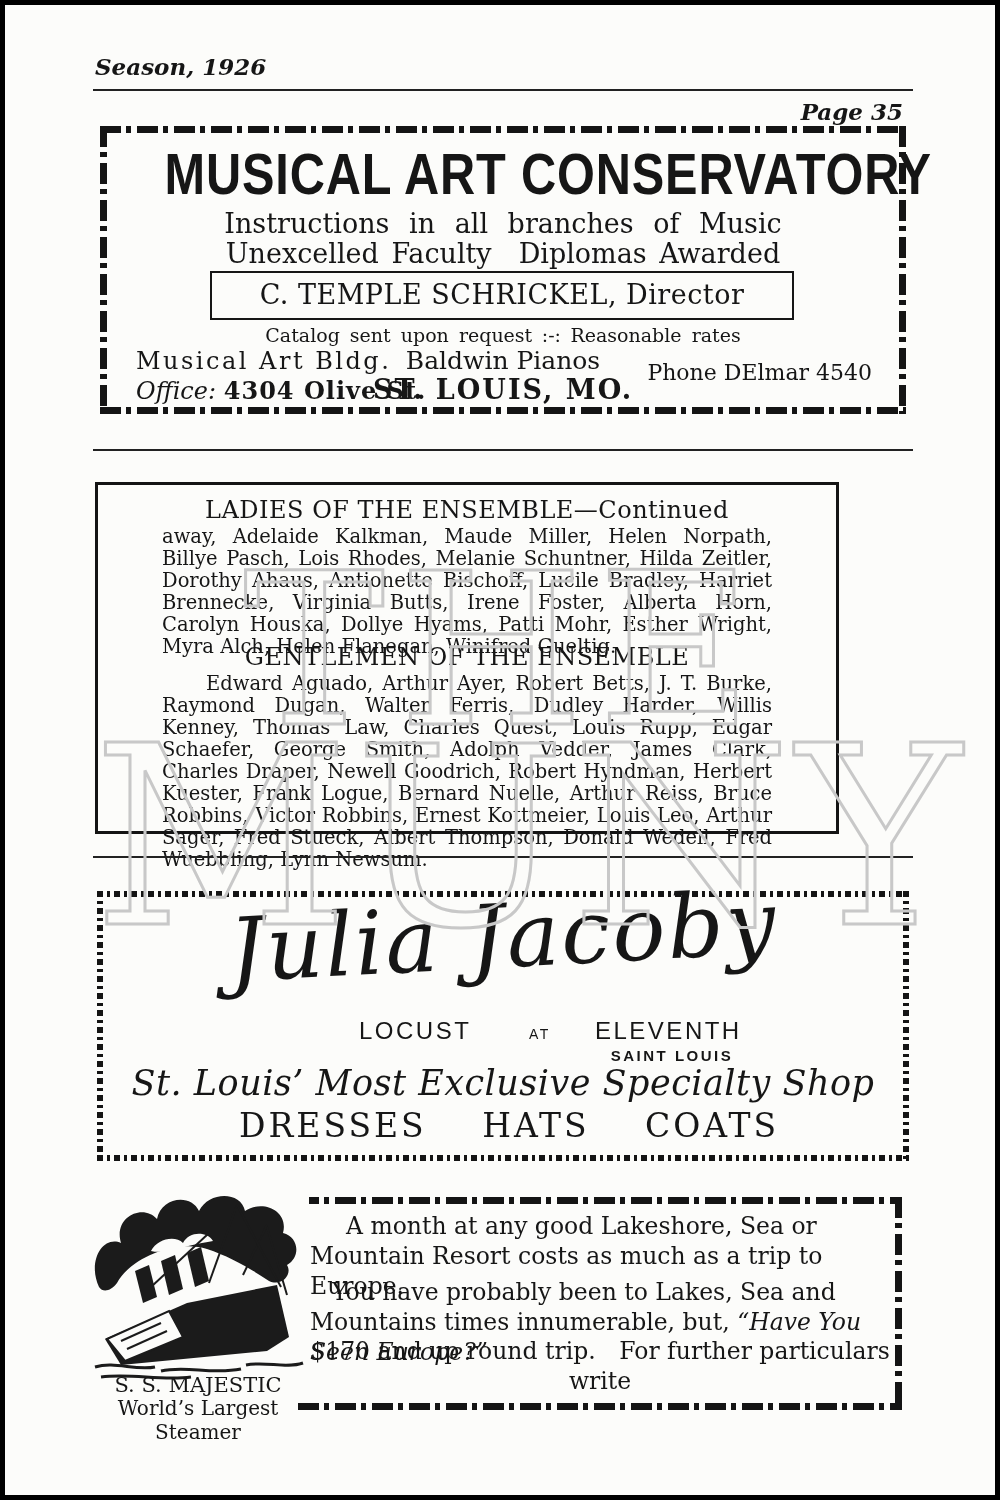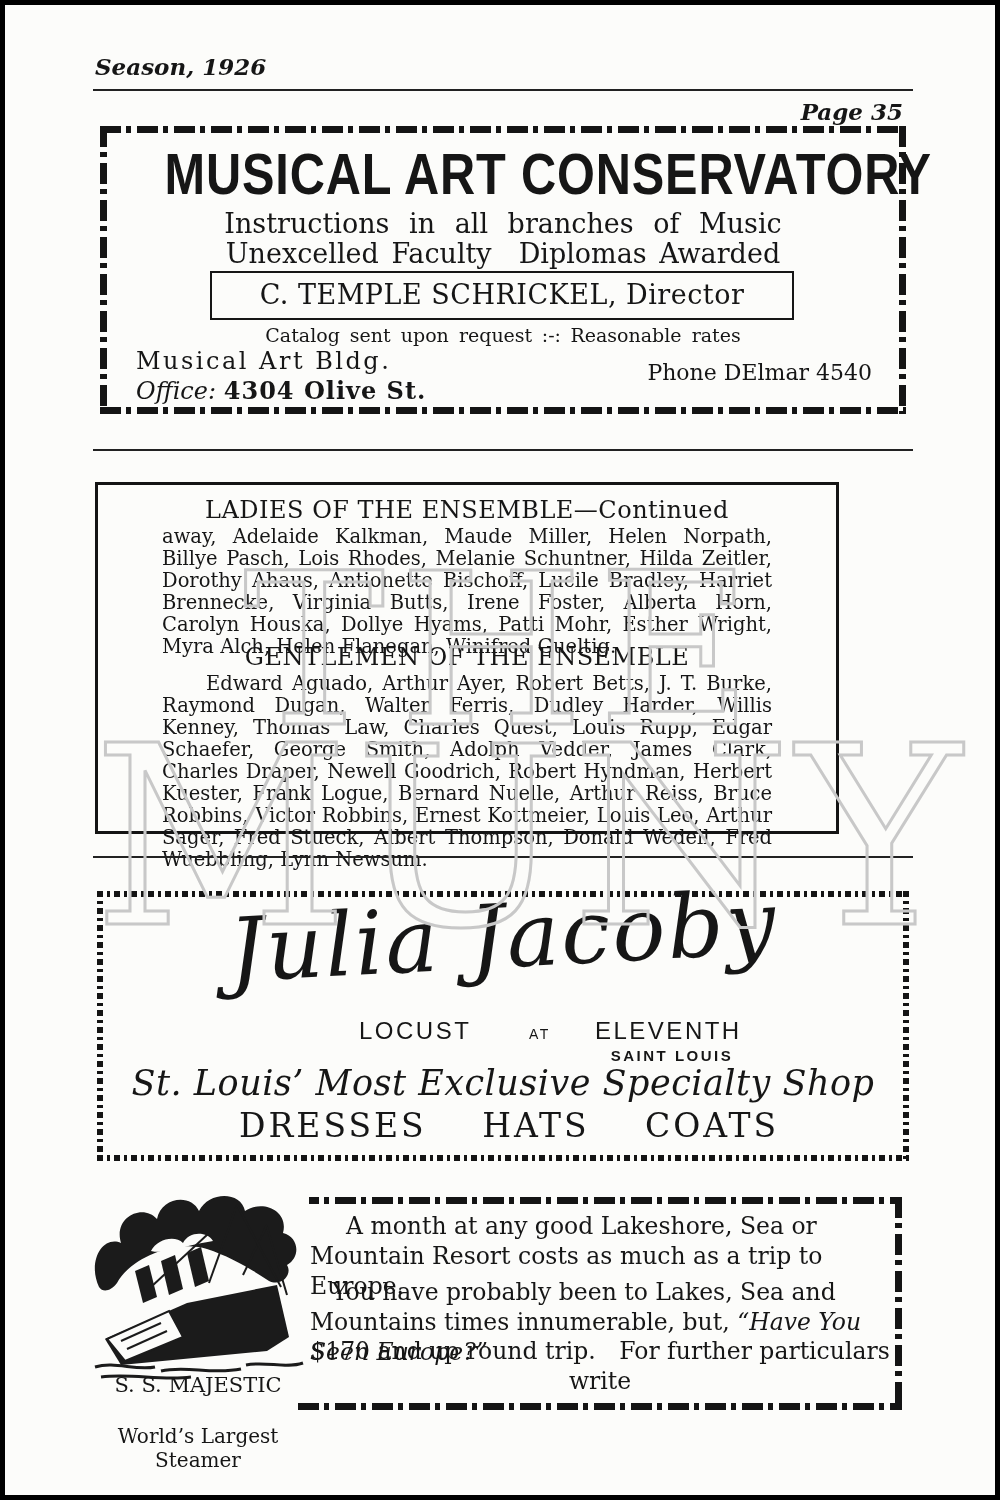--- a/index.html
+++ b/index.html
@@ -88,20 +88,24 @@
     </div>
 
     <div class="abs catalog">Catalog sent upon request :-: Reasonable rates</div>
 
     <div class="abs addr">
       <div class="b1">Musical Art Bldg.</div>
       <div><span class="lbl">Office:</span>
         <span class="b2">4304 Olive St.</span></div>
     </div>
 
+    <div class="abs centercol">
+      <div>Baldwin Pianos</div>
+      <div class="city">ST. LOUIS, MO.</div>
+    </div>
 
     <div class="abs phone">Phone DElmar 4540</div>
   </div>
 
   <div class="hrule" style="left:88px;top:444px;width:820px;"></div>
 
   <div class="abs ens-box">
     <div class="abs ens-h" style="top:11px;">LADIES OF THE ENSEMBLE—Continued</div>
     <div class="abs ens-p" style="top:41px;">away, Adelaide Kalkman, Maude Miller, Helen Norpath, Billye Pasch, Lois Rhodes, Melanie Schuntner, Hilda Zeitler, Dorothy Ahaus, Antionette Bischoff, Lucile Bradley, Harriet Brennecke, Virginia Butts, Irene Foster, Alberta Horn, Carolyn Houska, Dollye Hyams, Patti Mohr, Esther Wright, Myra Alch, Helen Flanegan, Winifred Gueltig.</div>
     <div class="abs ens-h" style="top:158px;">GENTLEMEN OF THE ENSEMBLE</div>
@@ -174,18 +178,18 @@
 
       <g stroke="#1b1b1b" stroke-width="3" fill="none">
         <path d="M4,176 C24,170 44,180 64,176"></path>
         <path d="M70,180 C95,174 120,184 150,178"></path>
         <path d="M155,174 C175,170 195,178 212,172"></path>
         <path d="M10,186 C40,182 70,190 100,186"></path>
       </g>
     </svg>
   </div>
   <div class="abs ws-caption" style="left:80px;top:1368px;width:226px;font-size:21px;">S. S. MAJESTIC</div>
-  <div class="abs ws-caption" style="left:74px;top:1391px;width:238px;font-size:20px;margin-top:28px;">World’s Largest Steamer</div>
+  <div class="abs ws-caption" style="left:74px;top:1391px;width:238px;font-size:20px;">World’s Largest Steamer</div>
 
   <div class="wm wm1">THE</div>
   <div class="wm wm2">MUNY</div>
 
 </div>
 
 </body></html>

